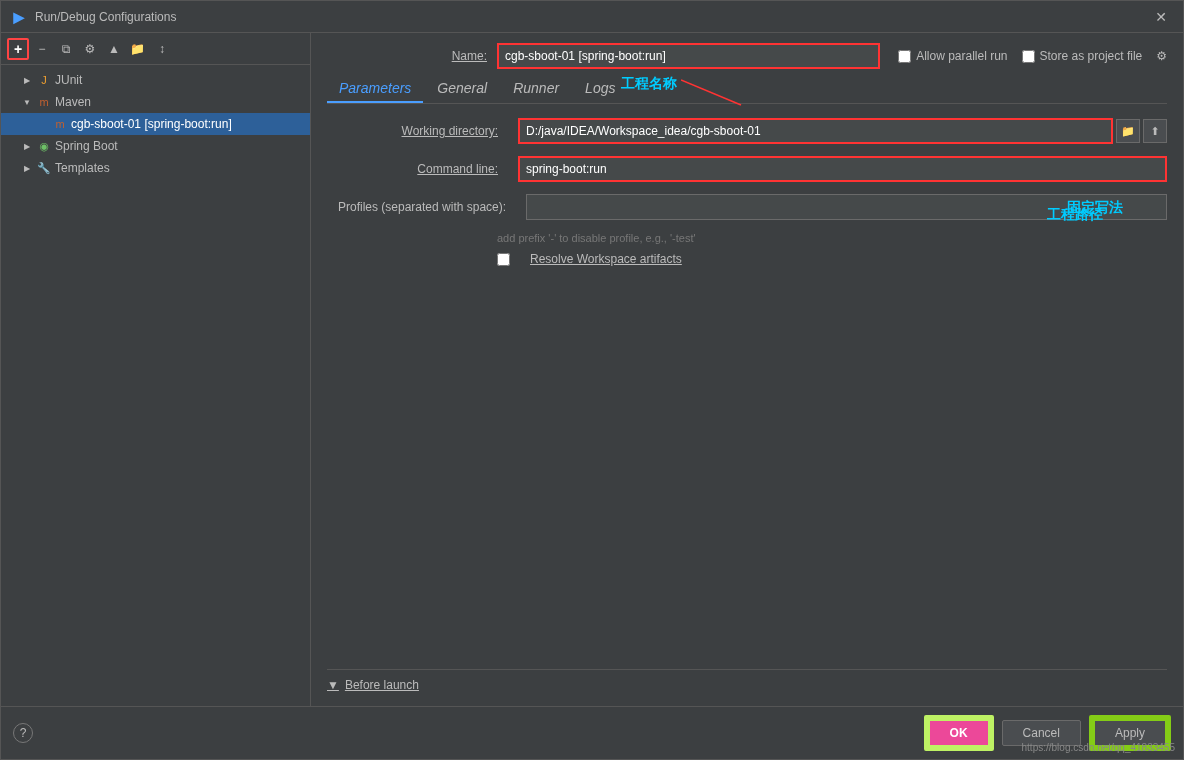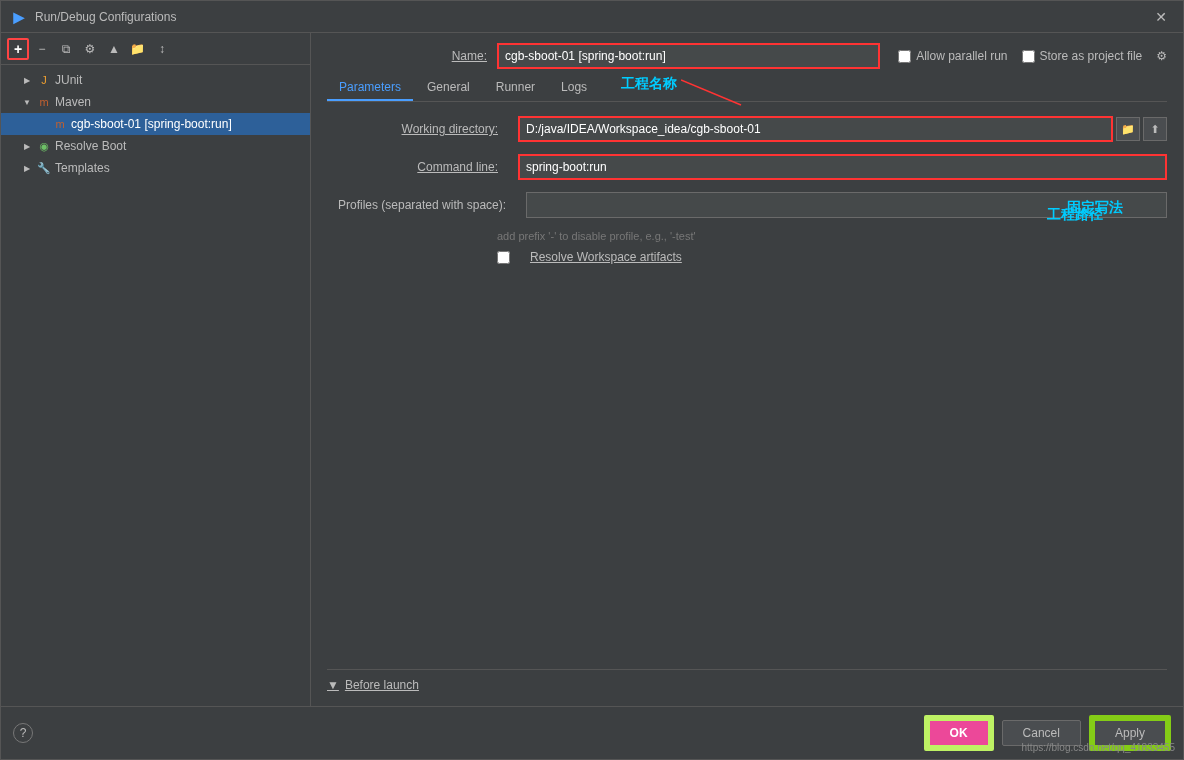--- a/index.html
+++ b/index.html
@@ -216,22 +216,23 @@
       display: flex;
       border-bottom: 1px solid #555;
       margin-bottom: 14px;
       gap: 2px;
     }
 
     .tab {
       padding: 5px 12px;
       cursor: pointer;
       color: #bbbbbb;
-      font-size: 12px;
+      font-size: 14px;
       border-bottom: 2px solid transparent;
+      font-style: italic;
     }
 
     .tab.active {
       color: #4a9eff;
       border-bottom: 2px solid #4a9eff;
     }
 
     
     .form-row {
       display: flex;
@@ -436,21 +437,21 @@
 
         <div class="tree-item indent-2 selected">
           <span class="tree-arrow"></span>
           <span class="tree-icon maven-icon">m</span>
           <span class="tree-label selected-label">cgb-sboot-01 [spring-boot:run]</span>
         </div>
 
         <div class="tree-item indent-1">
           <span class="tree-arrow">▶</span>
           <span class="tree-icon spring-icon">◉</span>
-          <span class="tree-label">Resolve Boot</span>
+          <span class="tree-label">Spring Boot</span>
         </div>
 
         <div class="tree-item indent-1">
           <span class="tree-arrow">▶</span>
           <span class="tree-icon">🔧</span>
           <span class="tree-label">Templates</span>
         </div>
       </div>
     </div>
 

